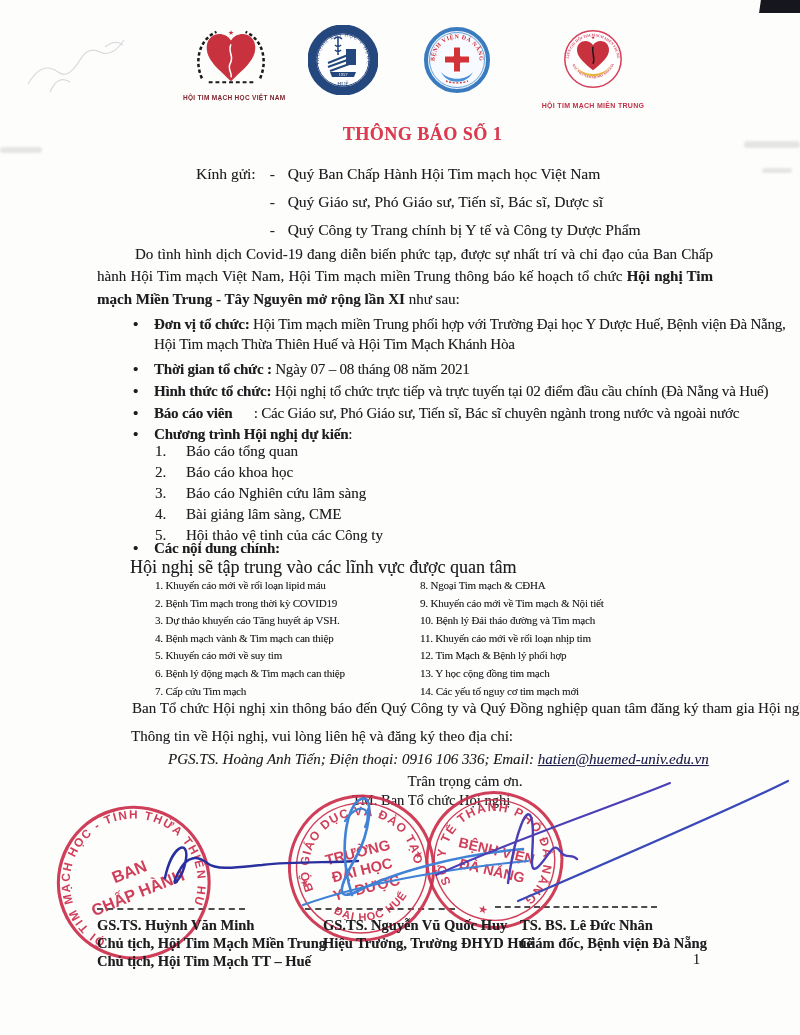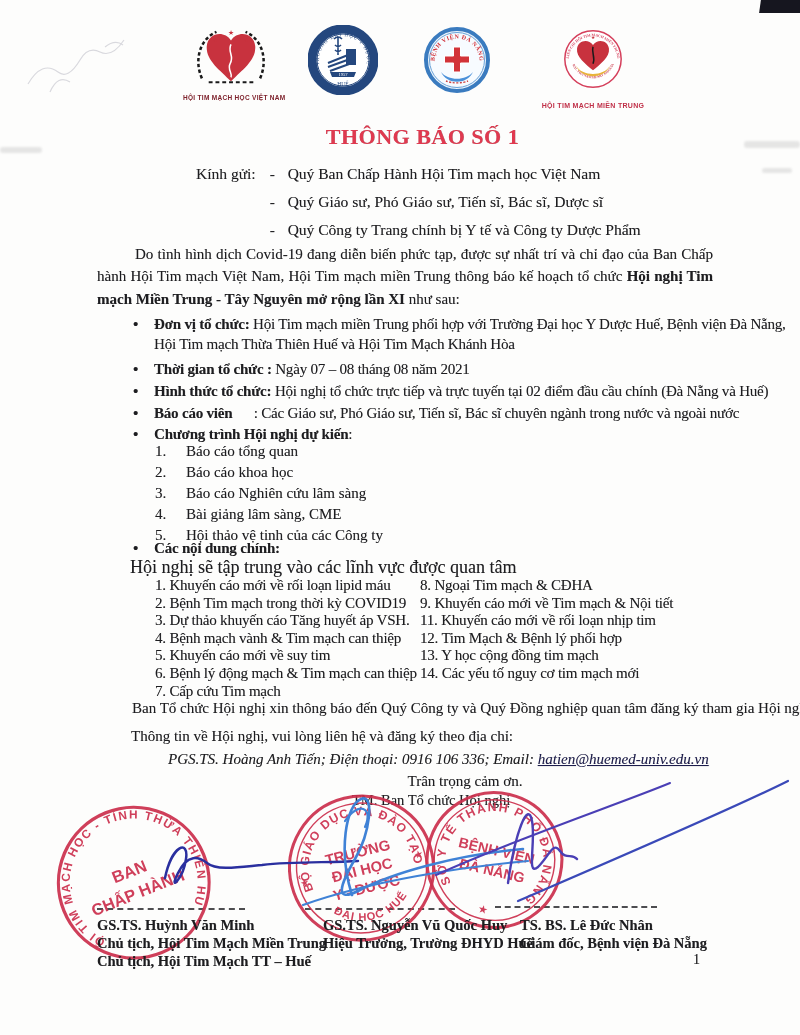--- a/index.html
+++ b/index.html
@@ -8,38 +8,38 @@
   .txt{text-shadow:0.2px 0.2px 0.25px rgba(20,20,20,.35);}
   
   .corner-mark{position:absolute;right:0;top:0;width:46px;height:13px;background:#16161f;transform:skewX(-8deg) translateX(6px);}
   .smudge{position:absolute;background:#c9c9c9;opacity:.45;border-radius:3px;filter:blur(1px);}
   .pencil{position:absolute;left:10px;top:22px;opacity:.55;}
   
   .logo{position:absolute;text-align:center;}
   .logo-label{font-family:"Liberation Sans","DejaVu Sans",sans-serif;font-weight:bold;letter-spacing:.3px;white-space:nowrap;}
   
   .abs{position:absolute;left:0;right:0;}
-  .title{top:124px;text-align:center;font-size:22px;font-weight:bold;letter-spacing:.5px;margin-left:45px;}
+  .title{top:124px;text-align:center;font-size:18px;font-weight:bold;letter-spacing:.5px;margin-left:45px;}
   .recipients{top:160px;left:196px;right:auto;display:flex;font-size:15.5px;line-height:28px;}
   .rec-label{margin-right:14px;white-space:nowrap;}
   .rec-item{display:flex;white-space:nowrap;}
   .rec-dash{width:18px;}
   .intro{top:243px;left:97px;right:auto;width:616px;font-size:15px;line-height:22.4px;text-align:justify;}
   .intro .ind{display:inline-block;width:38px;}
   .bullets{left:133px;right:auto;font-size:15px;line-height:20px;letter-spacing:-0.2px;}
   .bullet{position:relative;padding-left:21px;}
   .bullet::before{content:"•";position:absolute;left:0;top:0;font-weight:bold;}
   .nowrap{white-space:nowrap;}
   .b-label{font-weight:bold;}
   .program{top:441px;left:155px;right:auto;font-size:15px;line-height:21px;}
   .prog-row{display:flex;}
   .prog-num{width:31px;}
   .topics-head{top:538px;left:133px;}
   .topics-intro{top:557px;left:130px;right:auto;font-size:18px;white-space:nowrap;}
-  .topics-cols{top:577px;left:155px;right:auto;display:flex;font-size:15px;line-height:17.6px;letter-spacing:-0.2px;}
+  .topics-cols{top:577px;left:155px;right:auto;display:flex;font-size:11px;line-height:17.6px;letter-spacing:-0.2px;}
   .tcol-left{width:265px;}
   .topic{white-space:nowrap;}
   .closing{font-size:15px;white-space:nowrap;}
   .c1{top:700px;left:132px;}
   .c2{top:728px;left:131px;}
   .contact{top:751px;left:168px;font-style:italic;}
   .contact a{color:#1d1d4d;}
   .thanks{top:773px;left:130px;text-align:center;}
   
   .tm-line{position:absolute;left:352px;top:792px;font-size:14.5px;white-space:nowrap;z-index:1;}
@@ -208,20 +208,21 @@
       <div class="topic">2. Bệnh Tim mạch trong thời kỳ COVID19</div>
       <div class="topic">3. Dự thảo khuyến cáo Tăng huyết áp VSH.</div>
       <div class="topic">4. Bệnh mạch vành &amp; Tim mạch can thiệp</div>
       <div class="topic">5. Khuyến cáo mới về suy tim</div>
       <div class="topic">6. Bệnh lý động mạch &amp; Tim mạch can thiệp</div>
       <div class="topic">7. Cấp cứu Tim mạch</div>
     </div>
     <div class="tcol-right">
       <div class="topic">8. Ngoại Tim mạch &amp; CĐHA</div>
       <div class="topic">9. Khuyến cáo mới về Tim mạch &amp; Nội tiết</div>
+      <div class="topic">10. Bệnh lý Đái tháo đường và Tim mạch</div>
       <div class="topic">11. Khuyến cáo mới về rối loạn nhịp tim</div>
       <div class="topic">12. Tim Mạch &amp; Bệnh lý phối hợp</div>
       <div class="topic">13. Y học cộng đồng tim mạch</div>
       <div class="topic">14. Các yếu tố nguy cơ tim mạch mới</div>
     </div>
   </div>
 
   <div class="abs closing c1 txt">Ban Tổ chức Hội nghị xin thông báo đến Quý Công ty và Quý Đồng nghiệp quan tâm đăng ký tham gia Hội nghị.</div>
   <div class="abs closing c2 txt">Thông tin về Hội nghị, vui lòng liên hệ và đăng ký theo địa chỉ:</div>
   <div class="abs closing contact txt">

